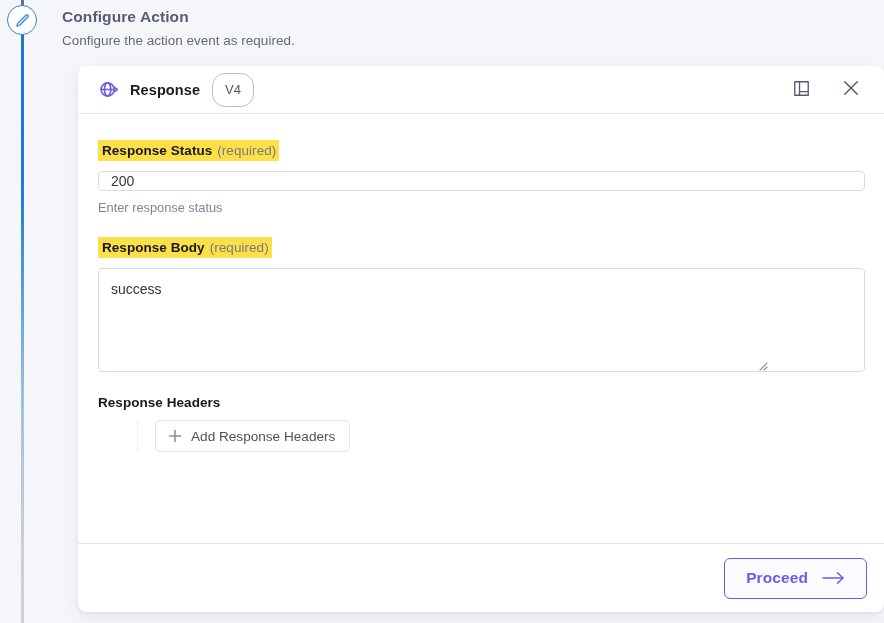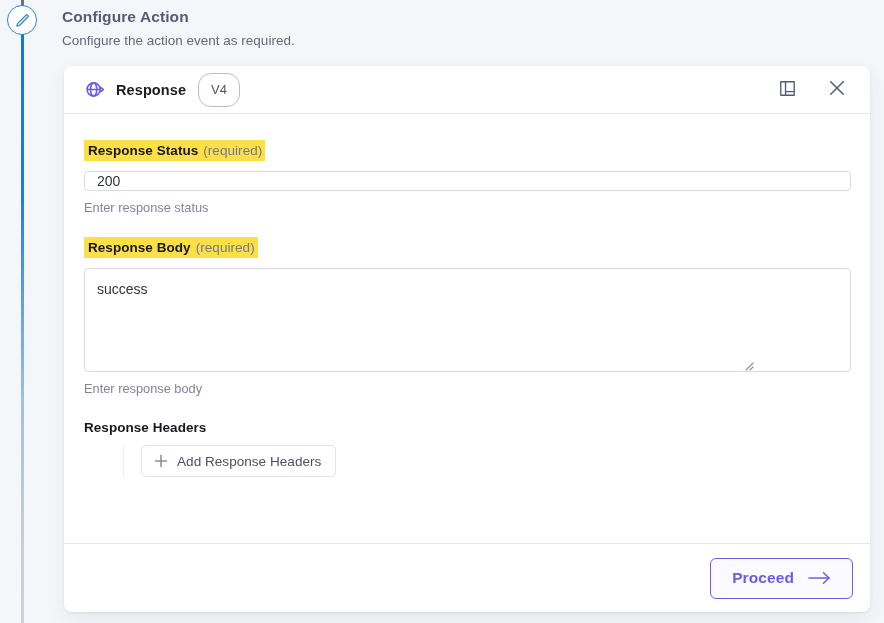--- a/index.html
+++ b/index.html
@@ -73,21 +73,21 @@
   .page-sub {
     font-size: 13.5px;
     color: #646a7c;
     line-height: 20px;
     margin-top: 3px;
   }
 
   
   .card {
     position: absolute;
-    left: 64px;
+    left: 78px;
     top: 66px;
     width: 806px;
     height: 546px;
     background: #ffffff;
     border-radius: 8px;
     box-shadow: 0 1px 3px rgba(60,72,100,0.10), 0 8px 20px rgba(60,72,100,0.07);
     display: flex;
     flex-direction: column;
     overflow: hidden;
   }
@@ -333,21 +333,20 @@
       </div>
       <div class="textarea-wrap">
         <textarea class="text-area" style="">success</textarea>
         <span class="resize-grip">
           <svg width="12" height="12" viewBox="0 0 12 12" stroke="#8a8f9c" stroke-width="1.1" stroke-linecap="round">
             <line x1="11" y1="4" x2="4" y2="11"></line>
             <line x1="11" y1="8" x2="8" y2="11"></line>
           </svg>
         </span>
       </div>
-      <div class="helper">Enter response body</div>
     </div>
 
     <div class="headers-section">
       <div class="section-title">Response Headers</div>
       <div class="headers-indent">
         <button class="add-btn">
           <span class="plus-icon">
             <svg width="14" height="14" viewBox="0 0 14 14" stroke="#8a8fa0" stroke-width="1.6" stroke-linecap="round">
               <line x1="7" y1="1.5" x2="7" y2="12.5"></line>
               <line x1="1.5" y1="7" x2="12.5" y2="7"></line>

